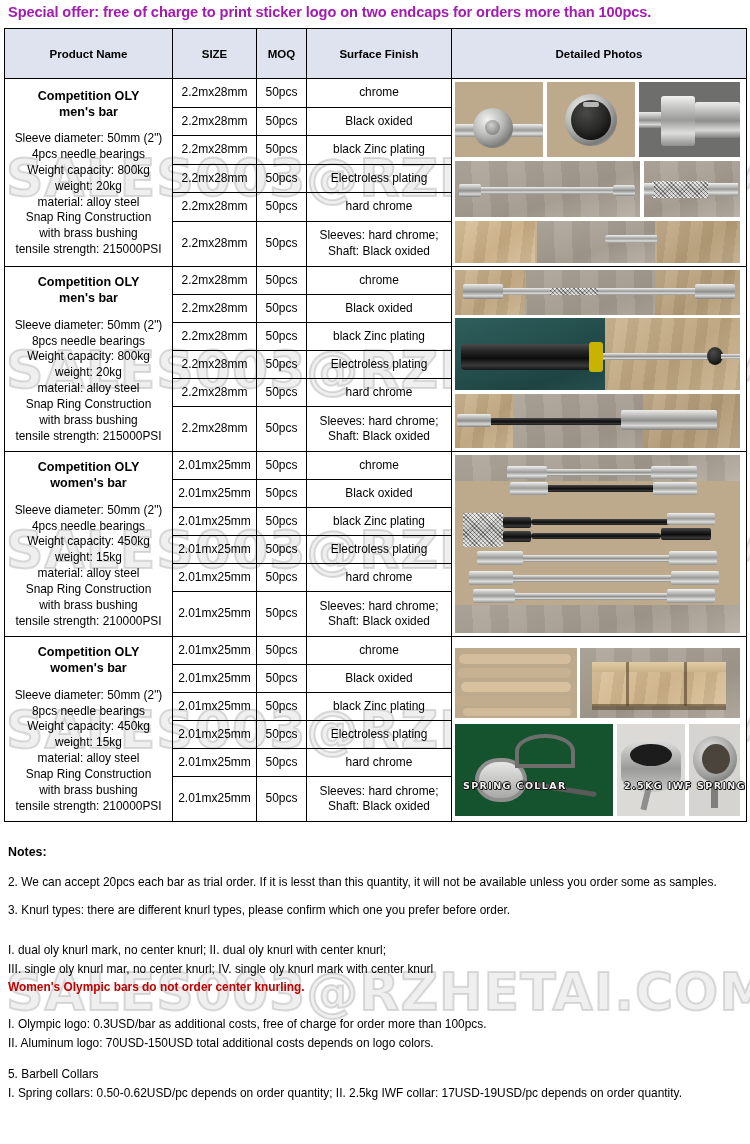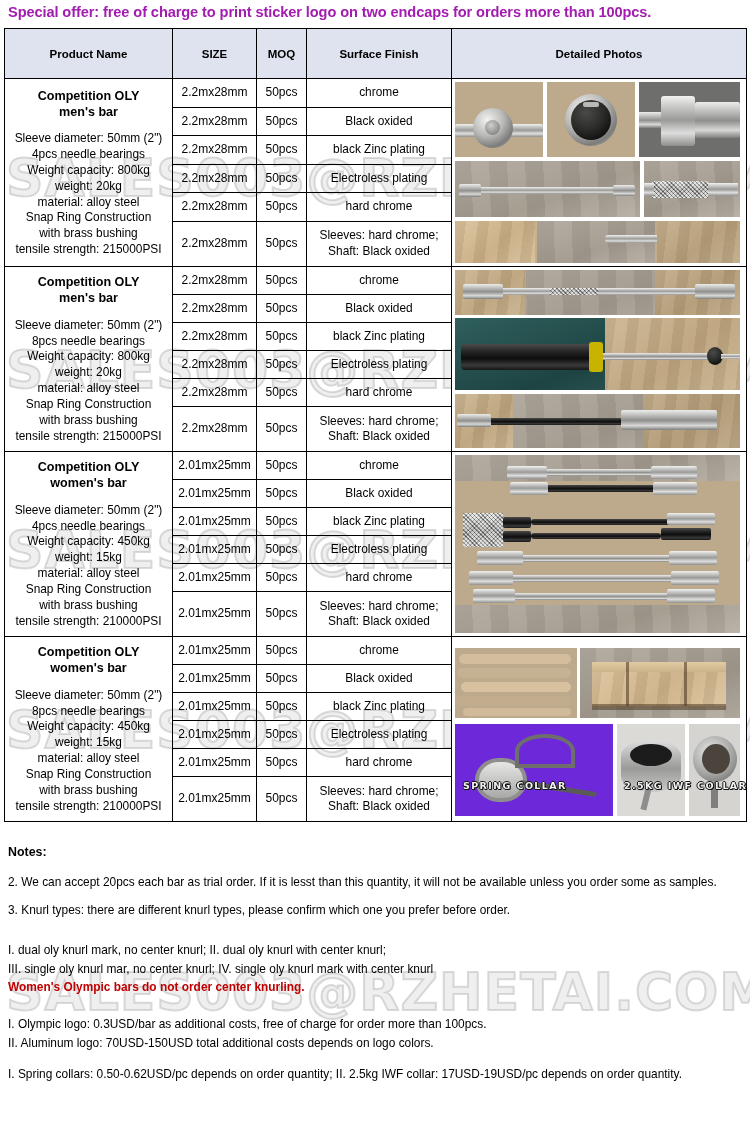--- a/index.html
+++ b/index.html
@@ -511,38 +511,38 @@
             </div>
 
             <div class="ph floor" style="left:128px;top:10px;width:160px;height:70px">
               <div class="card" style="position:absolute;left:12px;top:14px;width:134px;height:44px;filter:brightness(1.08)"></div>
               <div style="position:absolute;left:12px;top:14px;width:134px;height:10px;background:linear-gradient(180deg,#e0cba4,#cbb389)"></div>
               <div style="position:absolute;left:46px;top:14px;width:3px;height:44px;background:rgba(60,40,20,0.5)"></div>
               <div style="position:absolute;left:104px;top:14px;width:3px;height:44px;background:rgba(60,40,20,0.5)"></div>
               <div style="position:absolute;left:12px;top:56px;width:134px;height:6px;background:rgba(80,60,35,0.55)"></div>
             </div>
 
-            <div class="ph" style="left:3px;top:86px;width:158px;height:92px;background:#6d28d9">
+            <div class="ph" style="left:3px;top:86px;width:158px;height:92px;background:#14532d">
               <div style="position:absolute;left:20px;top:34px;width:52px;height:44px;border:4px solid #8e8e8c;border-radius:50%/55%;background:linear-gradient(180deg,#e6e6e4,#a8a8a6)"></div>
               <div style="position:absolute;left:60px;top:10px;width:60px;height:34px;border:4px solid #6e6e6c;border-radius:50% 50% 0 0;background:transparent"></div>
               <div style="position:absolute;left:64px;top:62px;width:78px;height:5px;background:#5a5a58;transform:rotate(9deg);border-radius:3px"></div>
               <div class="collar-label" style="left:8px;top:56px">SPRING COLLAR</div>
             </div>
 
             <div class="ph" style="left:165px;top:86px;width:68px;height:92px;background:#dcdad6">
               <div style="position:absolute;left:4px;top:16px;width:60px;height:52px;border-radius:50%/30%;background:linear-gradient(180deg,#dedede,#9a9a98 55%,#c9c9c7)"></div>
               <div style="position:absolute;left:13px;top:20px;width:42px;height:22px;border-radius:50%;background:#1c1c1c"></div>
               <div style="position:absolute;left:26px;top:64px;width:6px;height:22px;background:#8e8e8c;transform:rotate(14deg)"></div>
             </div>
             <div class="ph" style="left:237px;top:86px;width:51px;height:92px;background:#d6d4d0">
               <div style="position:absolute;left:4px;top:12px;width:44px;height:46px;border-radius:50%;background:radial-gradient(circle at 40% 35%,#eaeae8,#9e9e9c 60%,#5c5c5a)"></div>
               <div style="position:absolute;left:13px;top:20px;width:28px;height:30px;border-radius:50%;background:#4a443c"></div>
               <div style="position:absolute;left:22px;top:58px;width:7px;height:26px;background:#7e7e7c"></div>
             </div>
-            <div class="collar-label" style="left:172px;top:142px">2.5KG IWF COLLAR</div>
+            <div class="collar-label" style="left:172px;top:142px">2.5KG IWF SPRING</div>
           </div>
         </td>
       </tr>
       <tr class="r-std">
         <td class="size">2.01mx25mm</td>
         <td class="moq">50pcs</td>
         <td class="fin">Black oxided</td>
       </tr>
       <tr class="r-std">
         <td class="size">2.01mx25mm</td>
@@ -577,17 +577,18 @@
     <div class="note-line">2. We can accept 20pcs each bar as trial order. If it is lesst than this quantity, it will not be available unless you order some as samples.</div>
     <div class="note-line">3. Knurl types: there are different knurl types, please confirm which one you prefer before order.</div>
     <div class="gap"></div>
     <div class="note-tight">I. dual oly knurl mark, no center knurl; II. dual oly knurl with center knurl;</div>
     <div class="note-tight">III. single oly knurl mar, no center knurl; IV. single oly knurl mark with center knurl</div>
     <div class="note-red" style="color: rgb(192, 0, 0);">Women's Olympic bars do not order center knurling.</div>
     <div class="gap-s"></div>
     <div class="note-tight">I. Olympic logo: 0.3USD/bar as additional costs, free of charge for order more than 100pcs.</div>
     <div class="note-tight">II. Aluminum logo: 70USD-150USD total additional costs depends on logo colors.</div>
     <div class="gap"></div>
+    <div class="note-tight">5. Barbell Collars</div>
     <div class="note-tight">I. Spring collars: 0.50-0.62USD/pc depends on order quantity; II. 2.5kg IWF collar: 17USD-19USD/pc depends on order quantity.</div>
 
   </div>
 
 </div>
 
 </body></html>

